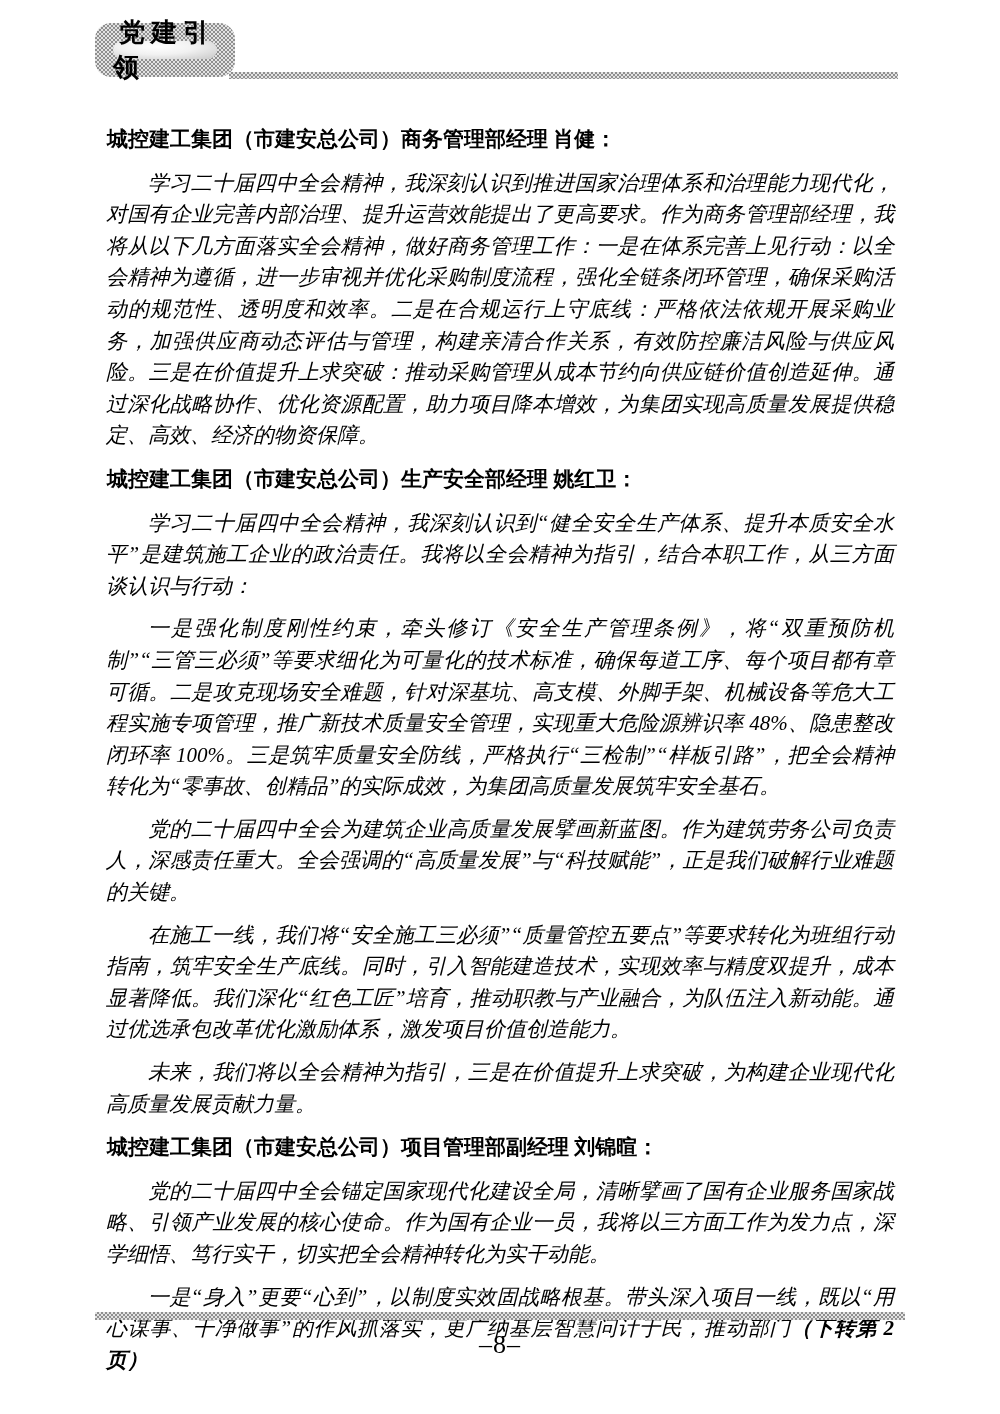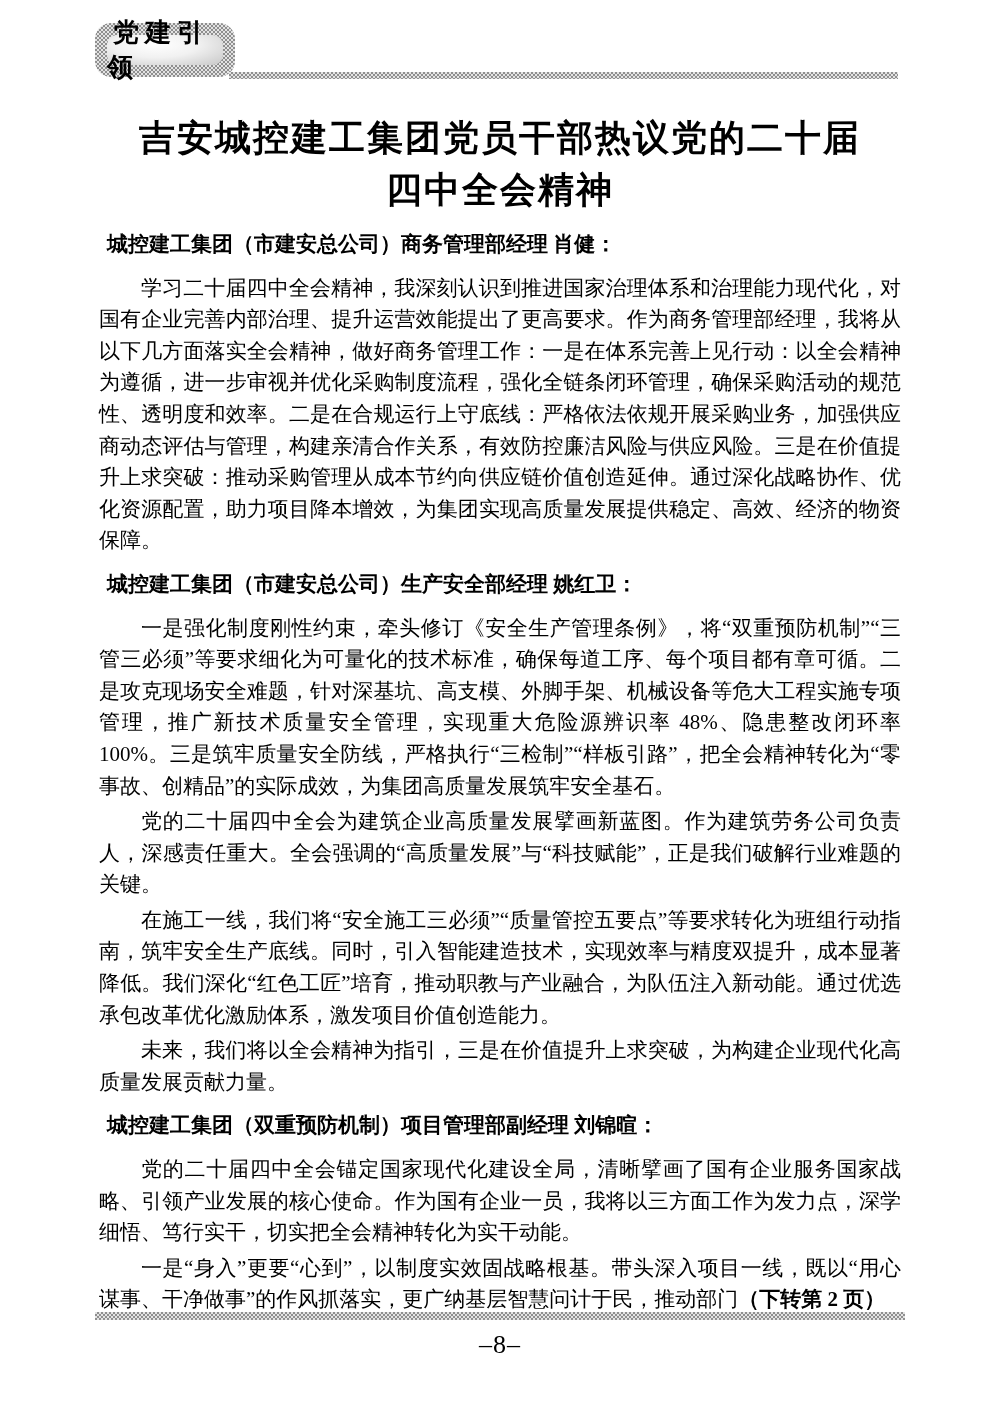--- a/index.html
+++ b/index.html
@@ -10,21 +10,21 @@
   }
   .checker{
     background-image:
       linear-gradient(45deg,#8f8f8f 25%,transparent 25%,transparent 75%,#8f8f8f 75%,#8f8f8f),
       linear-gradient(45deg,#8f8f8f 25%,#e3e3e3 25%,#e3e3e3 75%,#8f8f8f 75%,#8f8f8f);
     background-position:0 0,2px 2px;
     background-size:4px 4px;
   }
   .badge-outer{
     position:absolute;left:95px;top:23px;width:140px;height:54px;
-    border-radius:16px;padding:12px;box-sizing:border-box;display:flex;
+    border-radius:16px;padding:18px;box-sizing:border-box;display:flex;
   }
   .badge-inner{
     flex:1;border-radius:10px;
     background:radial-gradient(ellipse at 42% 32%, #ffffff 0%, #f1f1f1 45%, #c7c7c7 100%);
     display:flex;align-items:center;justify-content:center;
     font-family:"Liberation Sans","DejaVu Sans",sans-serif;
     font-weight:bold;font-size:26px;letter-spacing:6px;text-indent:6px;
     color:#000;
   }
   .header-rule{position:absolute;left:229px;top:72px;width:669px;height:7px;}
@@ -36,47 +36,47 @@
   .content{position:absolute;left:95px;top:112px;width:810px;}
   .doc-title{
     text-align:center;font-weight:bold;font-size:36px;line-height:52px;
     margin:0 0 13px 0;letter-spacing:2px;
   }
   .body-text{
     font-size:21px;line-height:31.6px;text-align:justify;
     text-justify:inter-ideograph;
   }
   .sec-header{margin:12px;font-weight:bold;text-indent:0;}
-  .para{margin:4px;text-indent:2em;}
+  .para{margin:11px;text-indent:2em;font-style:italic;}
   .cont-bold{font-weight:bold;}
 </style>
 </head>
 <body>
 
 <div class="badge-outer checker">
   <div class="badge-inner">党建引领</div>
 </div>
 <div class="header-rule checker"></div>
 
 <div class="content">
-  <h1 class="doc-title"><span>吉安城控建工集团党员干部热议党的二十届</span><br><span>四中全会精神</span></h1>
 
   <div class="body-text">
 
     <p class="sec-header">城控建工集团（市建安总公司）商务管理部经理 肖健：</p>
     <p class="para">学习二十届四中全会精神，我深刻认识到推进国家治理体系和治理能力现代化，对国有企业完善内部治理、提升运营效能提出了更高要求。作为商务管理部经理，我将从以下几方面落实全会精神，做好商务管理工作：一是在体系完善上见行动：以全会精神为遵循，进一步审视并优化采购制度流程，强化全链条闭环管理，确保采购活动的规范性、透明度和效率。二是在合规运行上守底线：严格依法依规开展采购业务，加强供应商动态评估与管理，构建亲清合作关系，有效防控廉洁风险与供应风险。三是在价值提升上求突破：推动采购管理从成本节约向供应链价值创造延伸。通过深化战略协作、优化资源配置，助力项目降本增效，为集团实现高质量发展提供稳定、高效、经济的物资保障。</p>
 
     <p class="sec-header">城控建工集团（市建安总公司）生产安全部经理 姚红卫：</p>
+    <p class="para">学习二十届四中全会精神，我深刻认识到“健全安全生产体系、提升本质安全水平”是建筑施工企业的政治责任。我将以全会精神为指引，结合本职工作，从三方面谈认识与行动：</p>
     <p class="para">一是强化制度刚性约束，牵头修订《安全生产管理条例》，将“双重预防机制”“三管三必须”等要求细化为可量化的技术标准，确保每道工序、每个项目都有章可循。二是攻克现场安全难题，针对深基坑、高支模、外脚手架、机械设备等危大工程实施专项管理，推广新技术质量安全管理，实现重大危险源辨识率 48%、隐患整改闭环率 100%。三是筑牢质量安全防线，严格执行“三检制”“样板引路”，把全会精神转化为“零事故、创精品”的实际成效，为集团高质量发展筑牢安全基石。</p>
 
     <p class="para">党的二十届四中全会为建筑企业高质量发展擘画新蓝图。作为建筑劳务公司负责人，深感责任重大。全会强调的“高质量发展”与“科技赋能”，正是我们破解行业难题的关键。</p>
     <p class="para">在施工一线，我们将“安全施工三必须”“质量管控五要点”等要求转化为班组行动指南，筑牢安全生产底线。同时，引入智能建造技术，实现效率与精度双提升，成本显著降低。我们深化“红色工匠”培育，推动职教与产业融合，为队伍注入新动能。通过优选承包改革优化激励体系，激发项目价值创造能力。</p>
     <p class="para">未来，我们将以全会精神为指引，三是在价值提升上求突破，为构建企业现代化高质量发展贡献力量。</p>
 
-    <p class="sec-header">城控建工集团（双重预防机制）项目管理部副经理 刘锦暄：</p>
+    <p class="sec-header">城控建工集团（市建安总公司）项目管理部副经理 刘锦暄：</p>
     <p class="para">党的二十届四中全会锚定国家现代化建设全局，清晰擘画了国有企业服务国家战略、引领产业发展的核心使命。作为国有企业一员，我将以三方面工作为发力点，深学细悟、笃行实干，切实把全会精神转化为实干动能。</p>
     <p class="para"><span>一是“身入”更要“心到”，以制度实效固战略根基。带头深入项目一线，既以“用心谋事、干净做事”的作风抓落实，更广纳基层智慧问计于民，推动部门</span><span class="cont-bold">（下转第 2 页）</span></p>
 
   </div>
 </div>
 
 <div class="footer-rule checker"></div>
 <div class="page-number">–8–</div>
 
 </body></html>

